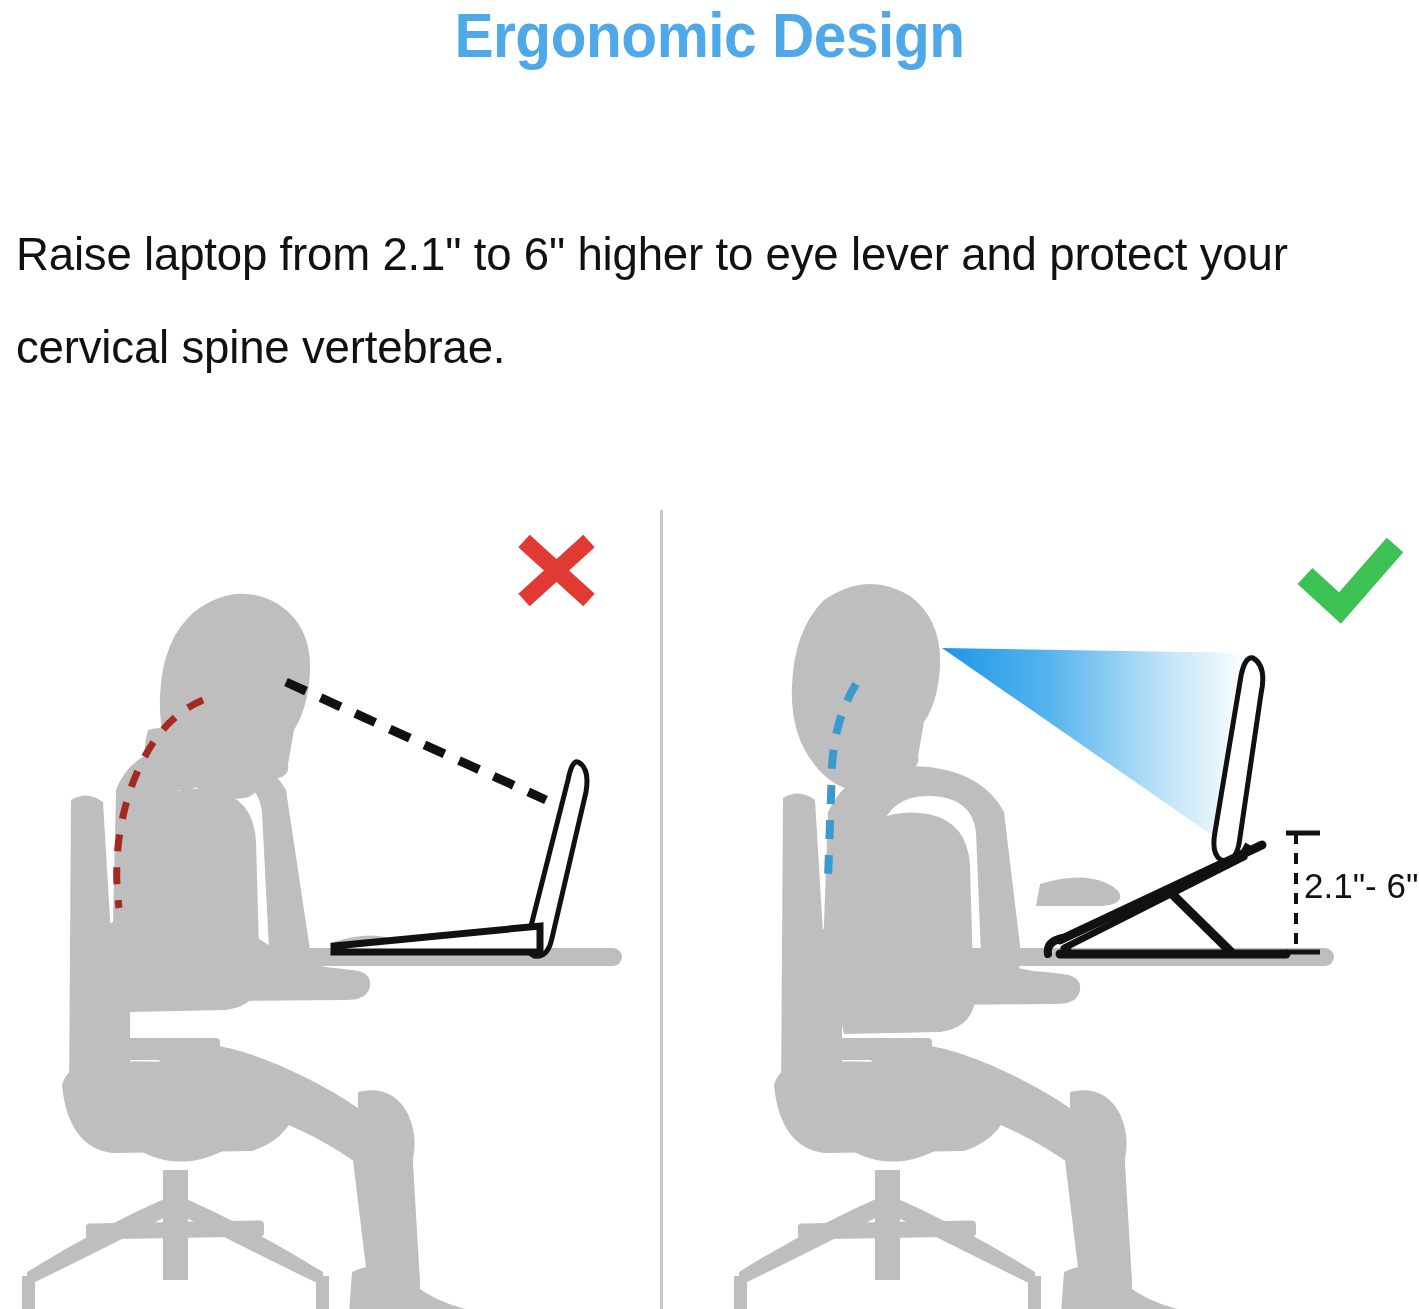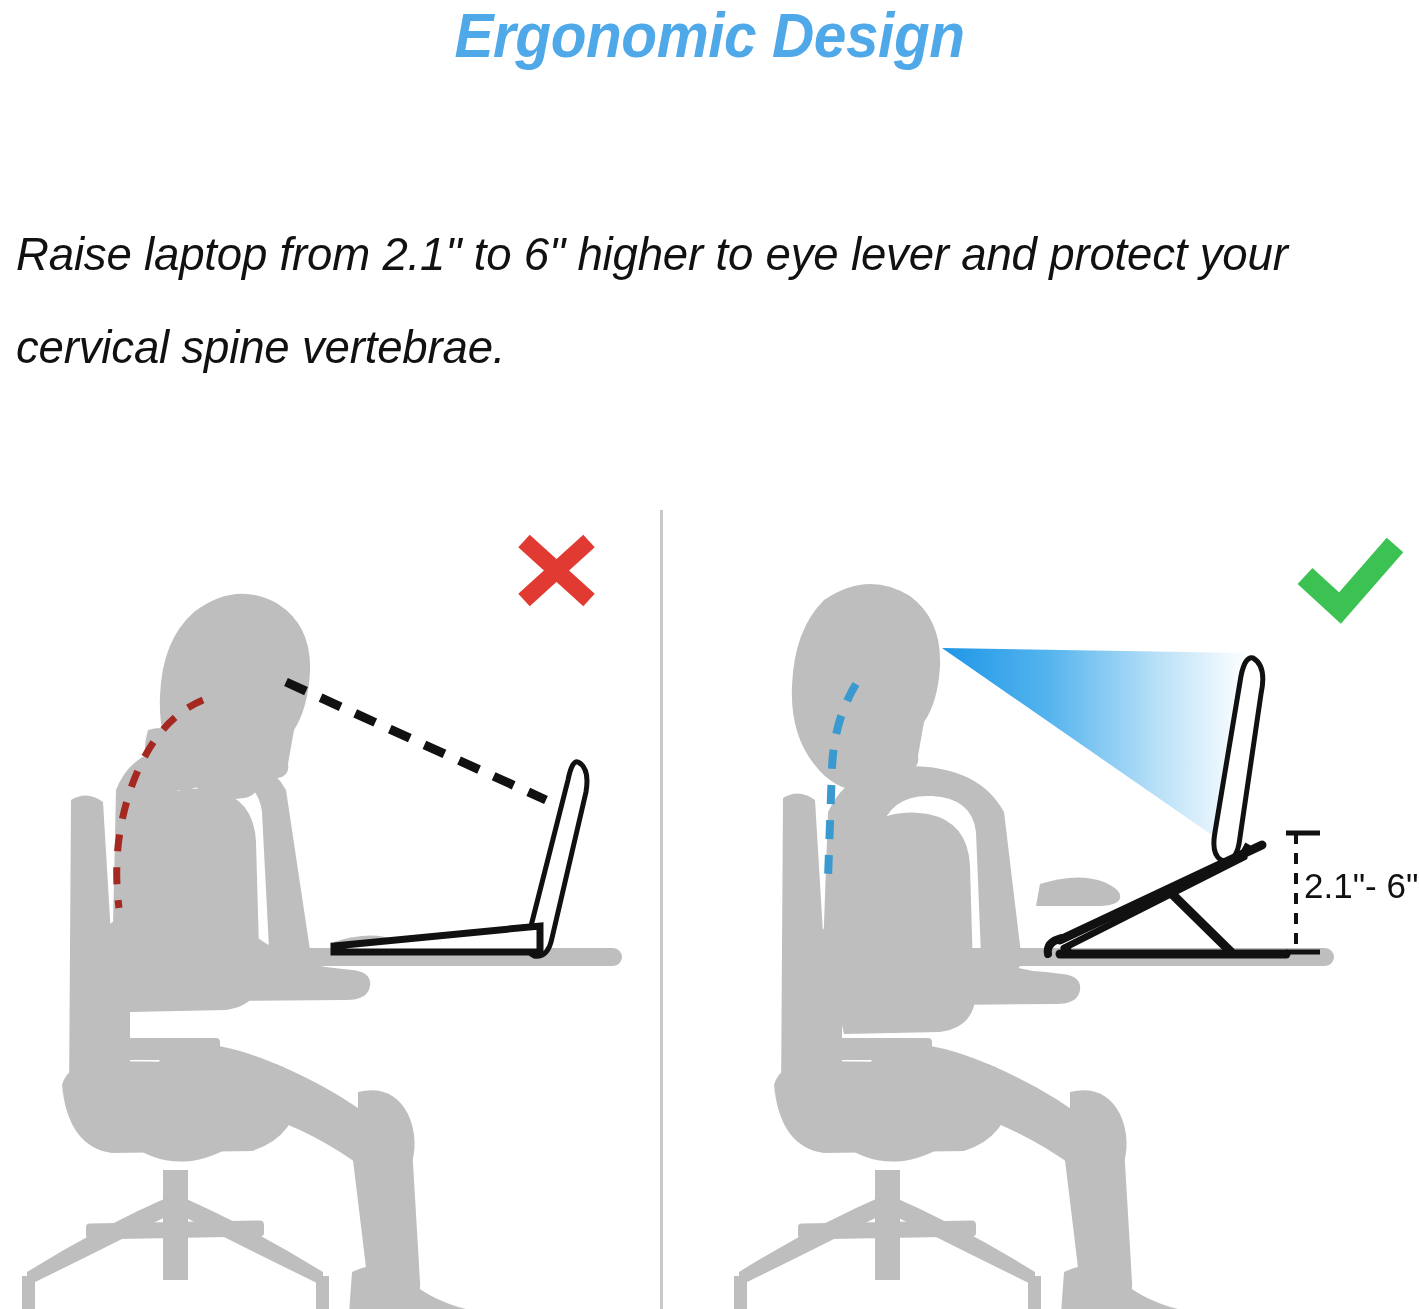--- a/index.html
+++ b/index.html
@@ -15,21 +15,20 @@
     font-family: "Liberation Sans", "DejaVu Sans", sans-serif;
     -webkit-font-smoothing: antialiased;
   }
 
   
   #header-block {
     position: absolute;
     left: 0;
     top: 0;
     width: 1419px;
-    font-style: italic;
   }
 
   #page-title {
     text-align: center;
     color: #4FA8E8;
     font-family: "Liberation Sans Narrow", "Liberation Sans", sans-serif;
     font-weight: bold;
     font-size: 63px;
     line-height: 1.0;
     letter-spacing: -0.5px;

